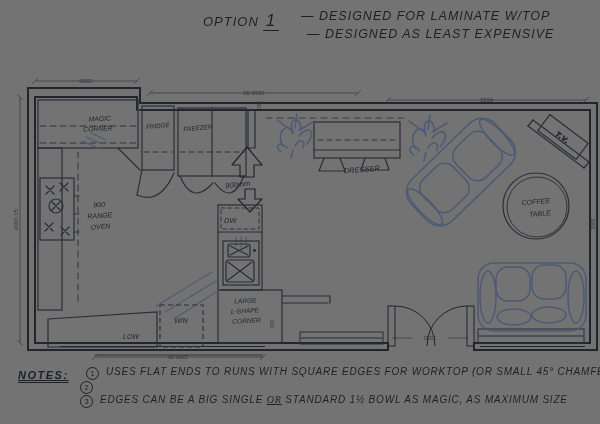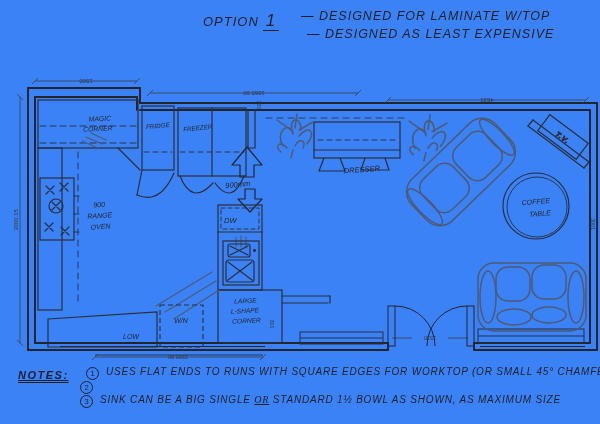--- a/index.html
+++ b/index.html
@@ -1,16 +1,16 @@
 <!DOCTYPE html>
 <html><head>
 <meta charset="utf-8">
 <style>
   html,body{margin:0;padding:0;background:#ffffff;}
-  #canvas{position:relative;width:600px;height:424px;background:#3b82f6;overflow:hidden;
+  #canvas{position:relative;width:600px;height:424px;background:#737373;overflow:hidden;
           font-family:"Liberation Sans",sans-serif;color:#1d2025;}
   .hand{font-style:italic;letter-spacing:1px;color:#1d2025;}
   .abs{position:absolute;white-space:nowrap;}
   .title-opt{font-size:13px;}
   .title-num{font-size:17px;border-bottom:1.6px solid #1d2025;padding:0 3px;margin-left:4px;}
   .title-line{font-size:12.5px;}
   .notes-head{font-size:11px;font-weight:bold;text-decoration:underline double;letter-spacing:1.5px;}
   .note-row{display:flex;align-items:flex-start;gap:7px;font-size:10px;font-style:italic;letter-spacing:.8px;}
   .circ{display:inline-flex;width:11px;height:11px;min-width:11px;border:1.1px solid #1d2025;border-radius:50%;
         align-items:center;justify-content:center;font-size:7.5px;font-style:normal;letter-spacing:0;margin-top:1px;}
@@ -265,16 +265,16 @@
 
   <div class="abs note-row" style="left:86px;top:366px;">
     <span class="circ">1</span>
     <span>USES FLAT ENDS TO RUNS WITH SQUARE EDGES FOR WORKTOP (OR SMALL 45° CHAMFER).</span>
   </div>
   <div class="abs note-row" style="left:80px;top:380px;">
     <span class="circ">2</span>
   </div>
   <div class="abs note-row" style="left:80px;top:394px;">
     <span class="circ">3</span>
-    <span><span>SINK CAN BE A BIG SINGLE </span><span class="u">OR</span><span> STANDARD 1½ BOWL AS SHOWN, AS MAXIMUM SIZE</span></span>
+    <span><span>EDGES CAN BE A BIG SINGLE </span><span class="u">OR</span><span> STANDARD 1½ BOWL AS MAGIC, AS MAXIMUM SIZE</span></span>
   </div>
 
 </div>
 
 </body></html>

